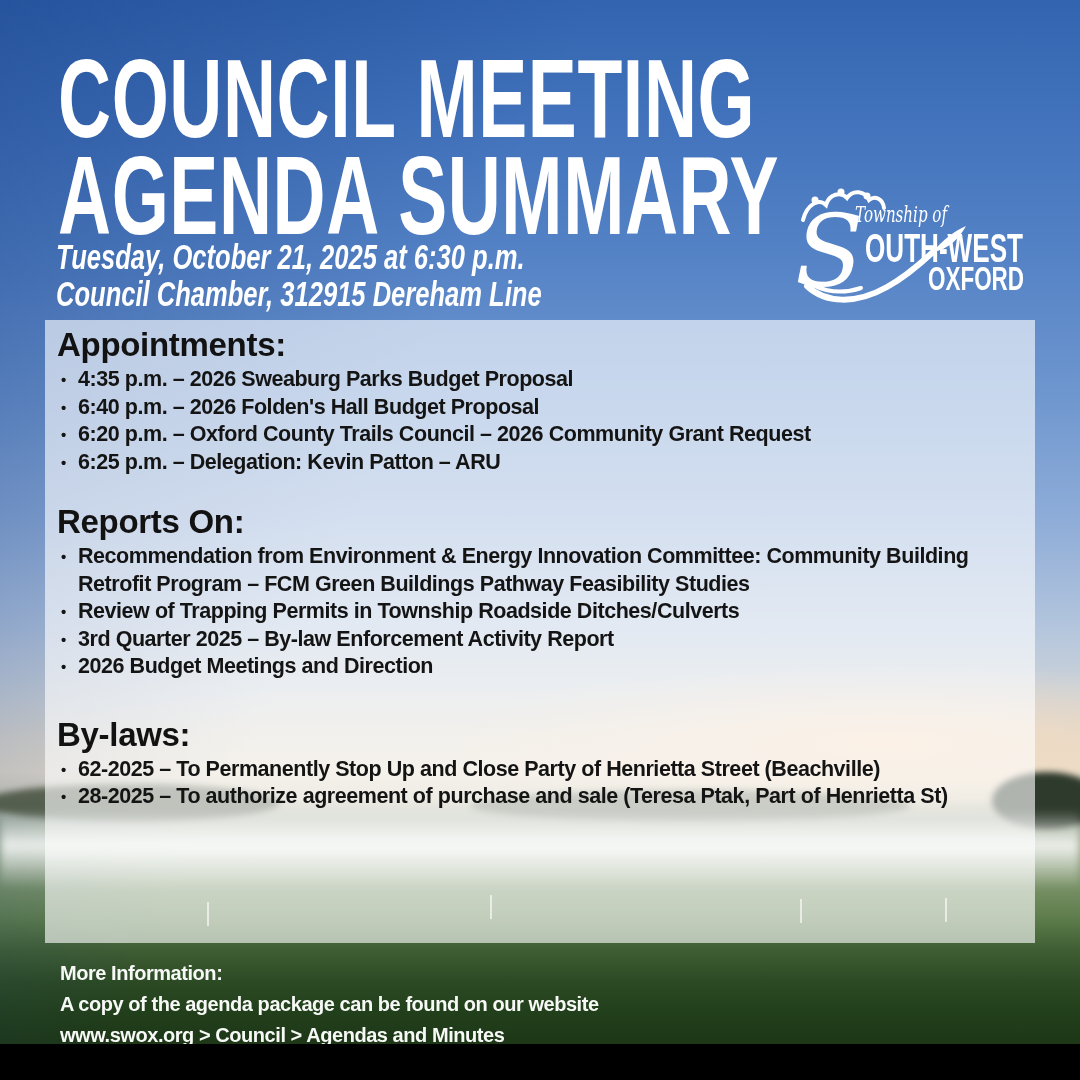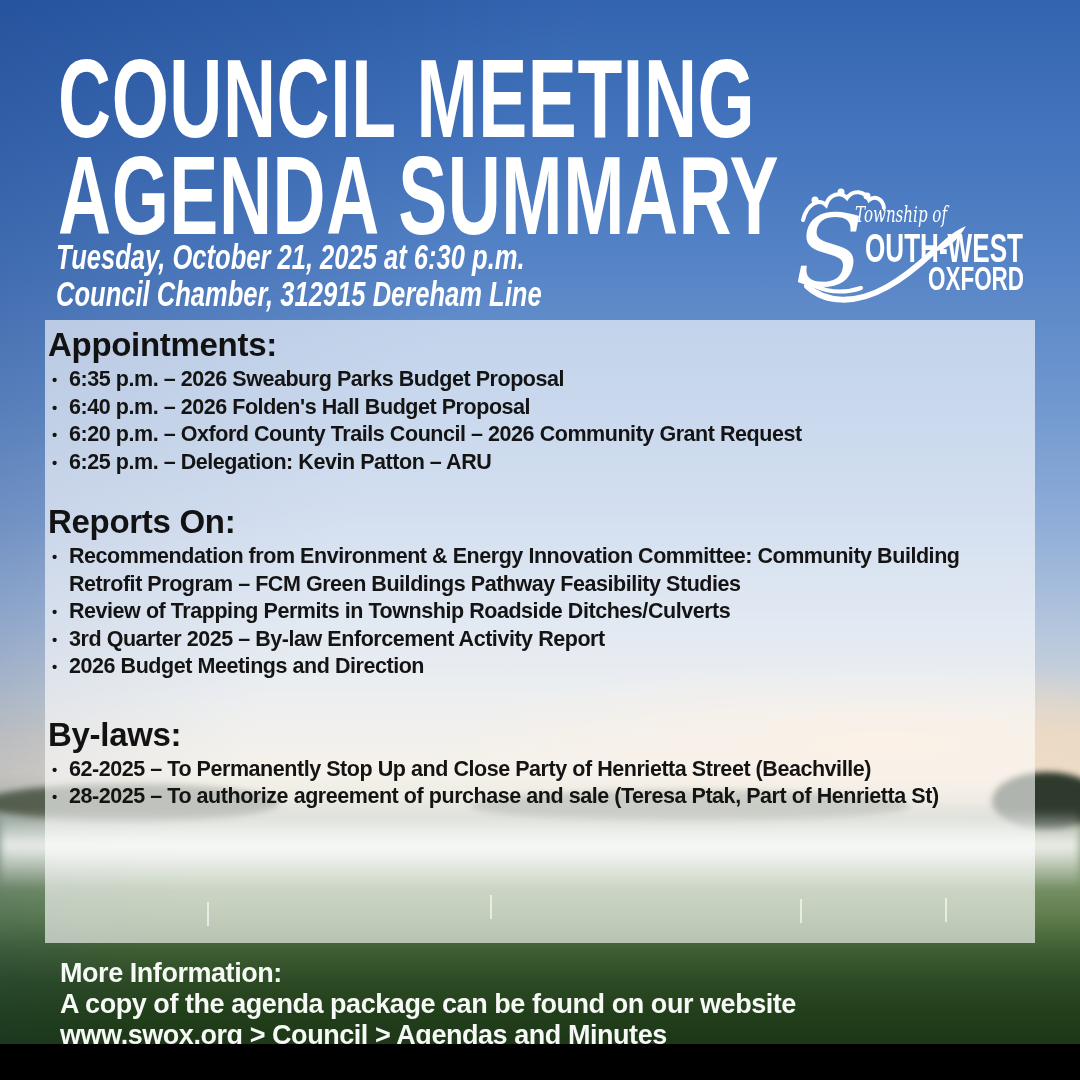--- a/index.html
+++ b/index.html
@@ -28,21 +28,21 @@
     position:absolute; left:0; top:810px; width:1080px; height:78px;
     background:linear-gradient(to bottom, rgba(255,255,255,0), rgba(255,255,255,.85) 45%, rgba(255,255,255,0));
     filter:blur(4px);
   }
   .fence-post { position:absolute; width:2px; height:24px; background:rgba(248,248,245,.65); }
 
   
   .panel {
     position:absolute; left:45px; top:320px; width:990px; height:623px;
     background:rgba(255,255,255,.62); box-sizing:border-box;
-    padding:6px 18px 0 3px; color:#141414; overflow:hidden;
+    padding:6px 18px 0 12px; color:#141414; overflow:hidden;
   }
   .section h2 {
     margin:0 0 2px 0; font-size:33px; line-height:38px;
     font-weight:700; letter-spacing:-.3px; color:#121212;
   }
   .section ul { list-style:none; margin:0; padding:0; }
   .section li {
     position:relative; padding-left:21px; font-size:21.5px; line-height:27.5px;
     font-weight:700; letter-spacing:-.45px; white-space:pre; color:#141414;
   }
@@ -58,21 +58,21 @@
   }
   .datetime {
     position:absolute; left:56px; top:238px; color:#fff; font-weight:700;
     font-style:italic; font-size:35px; line-height:37px;
     transform:scaleX(.73); transform-origin:0 0; white-space:nowrap;
   }
 
   
   .footer {
     position:absolute; left:60px; top:958px; color:#f7f9f6; font-weight:700;
-    font-size:27px; line-height:31px; letter-spacing:-.45px; white-space:nowrap;
+    font-size:20px; line-height:31px; letter-spacing:-.45px; white-space:nowrap;
   }
 
   
   .logo { position:absolute; left:793px; top:186px; width:248px; height:128px; }
 </style>
 </head>
 <body>
 
 <div class="canvas">
 
@@ -115,21 +115,21 @@
       <text x="72" y="76" font-family="'Liberation Sans', sans-serif" font-weight="bold" font-size="40" fill="#ffffff" textLength="158" lengthAdjust="spacingAndGlyphs">OUTH-WEST</text>
       <text x="135" y="104" font-family="'Liberation Sans', sans-serif" font-weight="bold" font-size="34" fill="#ffffff" textLength="96" lengthAdjust="spacingAndGlyphs">OXFORD</text>
     </svg>
   </div>
 
   <div class="panel">
 
     <div class="section">
       <h2>Appointments:</h2>
       <ul>
-        <li>6:35 p.m. – 2026 Sweaburg Parks Budget Proposal</li>
+        <li>4:35 p.m. – 2026 Sweaburg Parks Budget Proposal</li>
         <li>6:40 p.m. – 2026 Folden's Hall Budget Proposal</li>
         <li>6:20 p.m. – Oxford County Trails Council – 2026 Community Grant Request</li>
         <li>6:25 p.m. – Delegation: Kevin Patton – ARU</li>
       </ul>
     </div>
 
     <div class="section section--reports">
       <h2>Reports On:</h2>
       <ul>
         <li>Recommendation from Environment &amp; Energy Innovation Committee: Community Building

